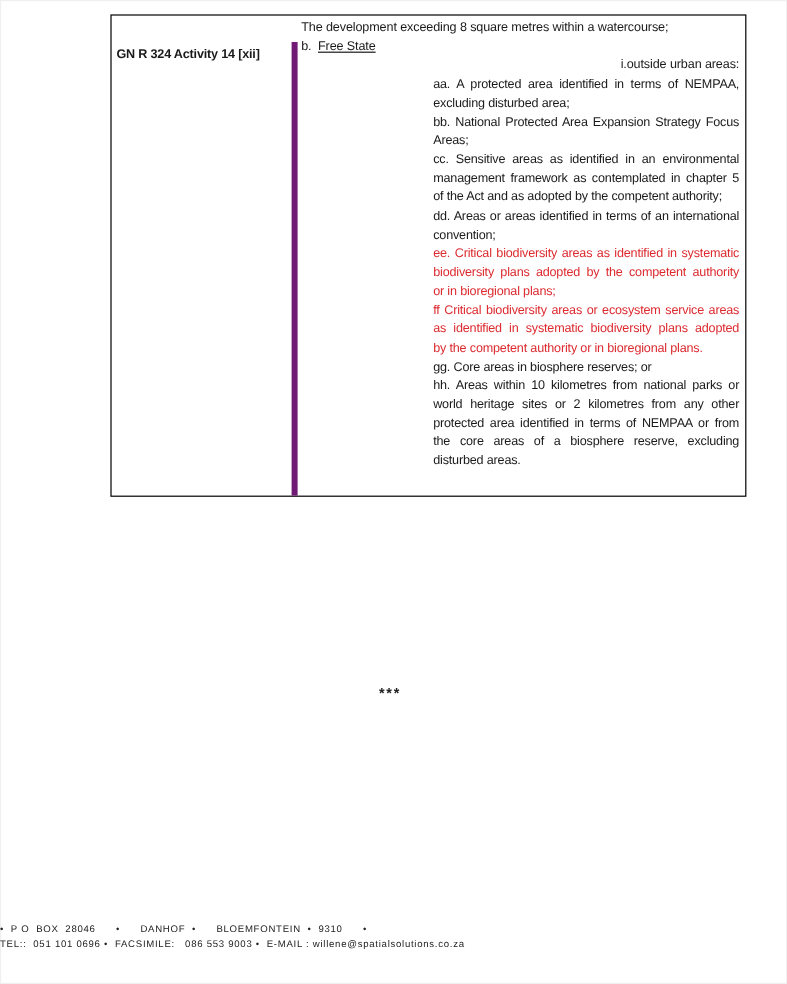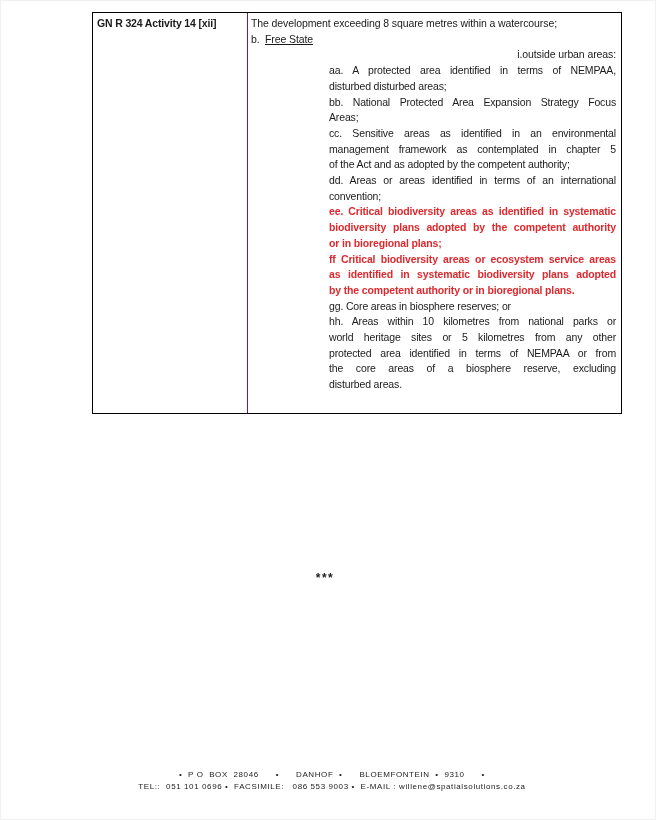--- a/index.html
+++ b/index.html
@@ -21,22 +21,23 @@
     top: 12px;
     width: 530px;
     height: 402px;
     border: 1px solid #000;
     box-sizing: border-box;
     display: flex;
   }
   .col1 {
     width: 155px;
     box-sizing: border-box;
-    border-right: 1px solid #701a75;
+    border-right: 5px solid #701a75;
     padding: 3px 4px 0 4px;
+    margin-top: 22px;
   }
   .activity-ref {
     font-weight: bold;
     font-size: 10.5px;
     letter-spacing: -0.15px;
     line-height: 15.7px;
     white-space: nowrap;
   }
   .col2 {
     flex: 1;
@@ -46,22 +47,22 @@
     line-height: 15.7px;
     letter-spacing: -0.1px;
   }
   .intro { white-space: nowrap; }
   .item-b { font-weight: normal; }
   .b-label { display: inline-block; width: 14px; }
   .b-text { text-decoration: underline; }
   .item-i { margin-left: 21px; text-align: right; }
   .i-label { display: inline-block; width: 37px; }
   .subitems { margin-left: 78px; }
-  .subitem { color: #1a1a1a; }
-  .subitem[data-color="red"] { color: #dc2a2f; font-weight: bold; }
+  .subitem { color: #1a1a1a; margin-left: 32px; }
+  .subitem[data-color="red"] { color: #dc2a2f; }
   .line { text-align: left; letter-spacing: -0.15px; }
   .line.j { text-align: justify; text-align-last: justify; }
 
   
   .stars {
     position: absolute;
     top: 571px;
     left: 0;
     width: 650px;
     text-align: center;
@@ -70,26 +71,25 @@
     letter-spacing: 1.5px;
     color: #222;
   }
 
   
   .footer {
     position: absolute;
     bottom: 27px;
     left: 0;
     width: 640px;
-    text-align: center;
+    text-align: left;
     color: #222;
     font-size: 8px;
     line-height: 12px;
     letter-spacing: 0.6px;
-    padding-left: 12px;
   }
   .footer .fline { white-space: pre; }
 </style>
 </head>
 <body>
 
 <div class="page">
 
   <div class="doc-table">
     <div class="col1">
@@ -103,21 +103,21 @@
       </div>
 
       <div class="item-i">
         <span class="i-label">i.</span><span>outside urban areas:</span>
       </div>
 
       <div class="subitems">
 
         <div class="subitem" data-color="black">
           <div class="line j">aa. A protected area identified in terms of NEMPAA,</div>
-          <div class="line">disturbed disturbed areas;</div>
+          <div class="line">excluding disturbed area;</div>
         </div>
 
         <div class="subitem" data-color="black">
           <div class="line j">bb. National Protected Area Expansion Strategy Focus</div>
           <div class="line">Areas;</div>
         </div>
 
         <div class="subitem" data-color="black">
           <div class="line j">cc. Sensitive areas as identified in an environmental</div>
           <div class="line j">management framework as contemplated in chapter 5</div>
@@ -140,21 +140,21 @@
           <div class="line j">as identified in systematic biodiversity plans adopted</div>
           <div class="line">by the competent authority or in bioregional plans.</div>
         </div>
 
         <div class="subitem" data-color="black">
           <div class="line">gg. Core areas in biosphere reserves; or</div>
         </div>
 
         <div class="subitem" data-color="black">
           <div class="line j">hh. Areas within 10 kilometres from national parks or</div>
-          <div class="line j">world heritage sites or 5 kilometres from any other</div>
+          <div class="line j">world heritage sites or 2 kilometres from any other</div>
           <div class="line j">protected area identified in terms of NEMPAA or from</div>
           <div class="line j">the core areas of a biosphere reserve, excluding</div>
           <div class="line">disturbed areas.</div>
         </div>
 
       </div>
     </div>
   </div>
 
   <div class="stars">***</div>

